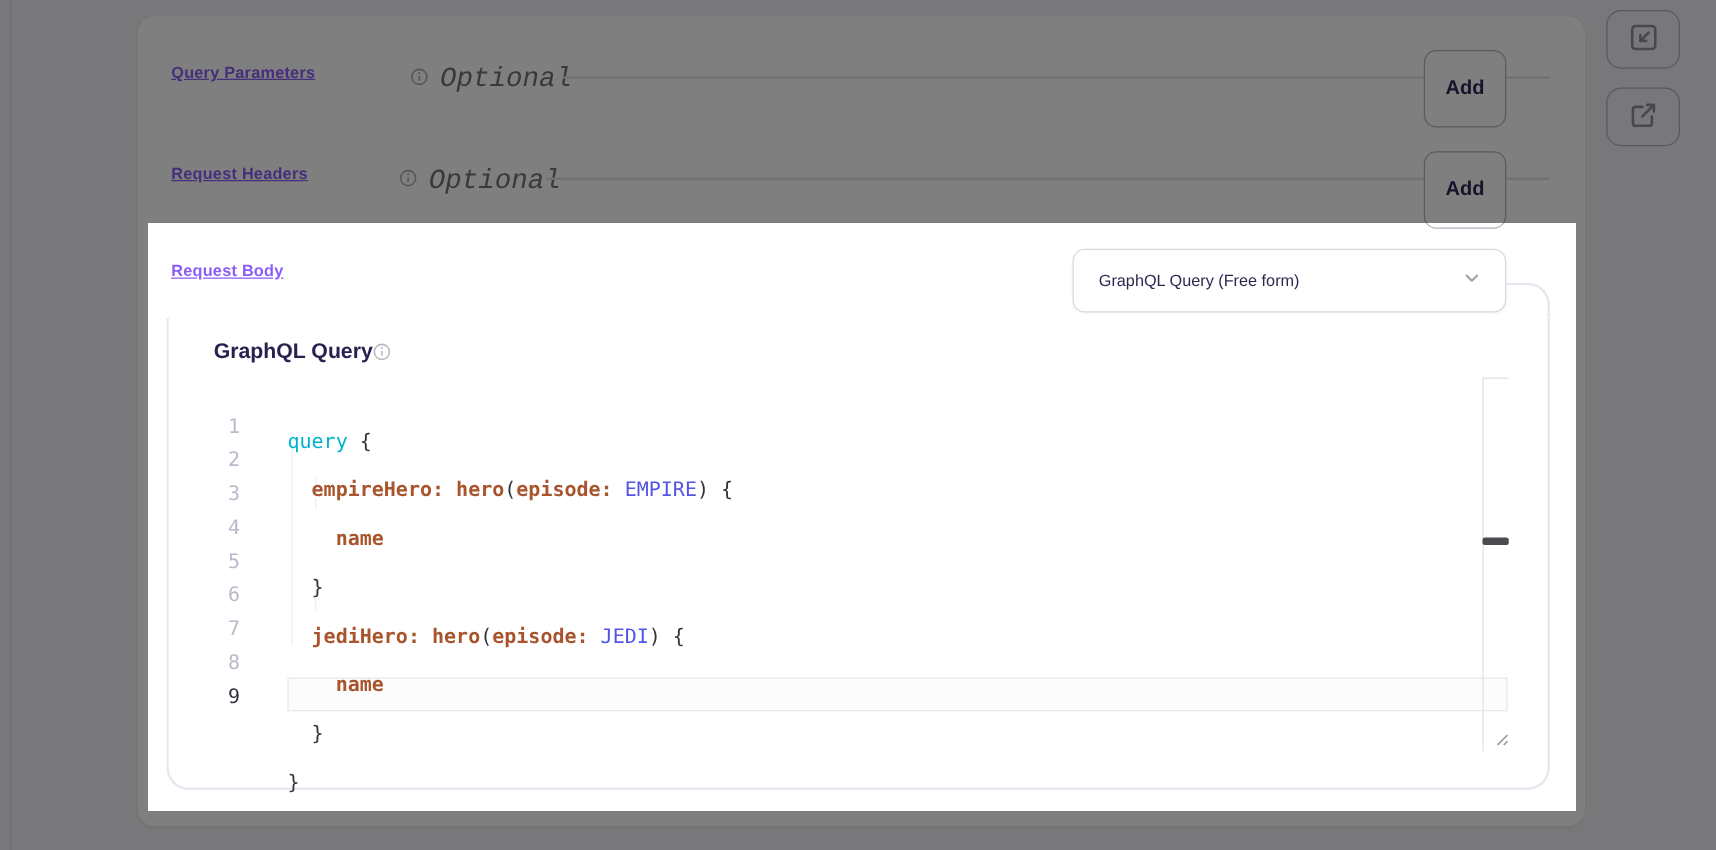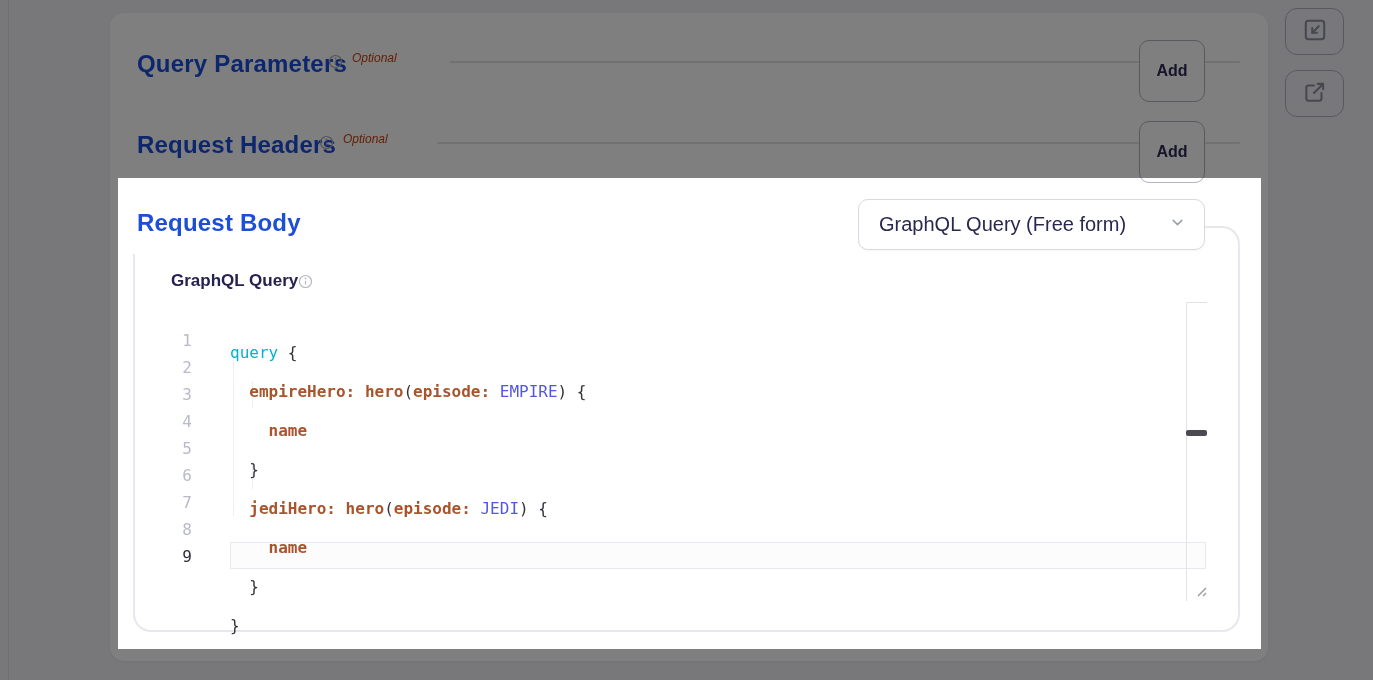--- a/index.html
+++ b/index.html
@@ -16,22 +16,22 @@
   #window-edge { left:8px; top:0; width:1px; height:680px; background:#dcdce2; }
 
   
   #main-card {
     left:110px; top:13px; width:1158px; height:648px;
     background:#ffffff; border-radius:14px;
     box-shadow:0 1px 3px rgba(20,20,43,0.07);
     z-index:1;
   }
 
-  .section-title { font-size:24px; font-weight:600; color:#1d4ed8; letter-spacing:.2px; }
-  .optional { font-size:12px; font-style:italic; color:#c2410c; }
+  .section-title { font-size:13px; font-weight:600; color:#8b5cf6; letter-spacing:.2px;text-decoration:underline; }
+  .optional { font-size:22px; font-style:italic; color:#737373;font-family:Liberation Mono, monospace; }
   .divider { height:2px; background:#e3e3e9; border-radius:1px; }
 
   .add-btn {
     width:66px; height:62px; border:1.5px solid #b2b2c0; border-radius:10px;
     background:#ffffff; font-family:"Liberation Sans",sans-serif;
     font-size:16px; font-weight:600; color:#2c2955; cursor:pointer;
   }
 
   .info-icon svg { display:block; }
 
@@ -56,21 +56,21 @@
     border-bottom-left-radius:18px; border-bottom-right-radius:18px; z-index:2;
   }
 
   #body-type-select {
     left:858px; top:199px; width:347px; height:51px;
     background:#ffffff; border:1px solid #d8d8e2; border-radius:10px;
     display:flex; align-items:center; justify-content:space-between;
     padding:0 18px 0 20px; z-index:5; cursor:pointer;
     box-shadow:0 1px 2px rgba(20,20,43,0.04);
   }
-  #body-type-select .val { font-size:20px; color:#2b2850; }
+  #body-type-select .val { font-size:13px; color:#2b2850; }
 
   #gq-label-row { left:171px; top:271px; display:flex; align-items:center; z-index:3; }
   #gq-label-row .lbl { font-size:17px; font-weight:600; color:#262250; }
 
   
   .mono { font-family:"DejaVu Sans Mono", monospace; font-size:16px; line-height:27px; }
   #editor-gutter { left:150px; top:327px; width:42px; text-align:right; color:var(--c-lnum); z-index:3; }
   #editor-gutter .ln.active { color:var(--c-lnum-active); }
   #editor-code { left:230px; top:327px; z-index:4; white-space:pre; }
   .cl { height:27px;margin-top:12px; }

